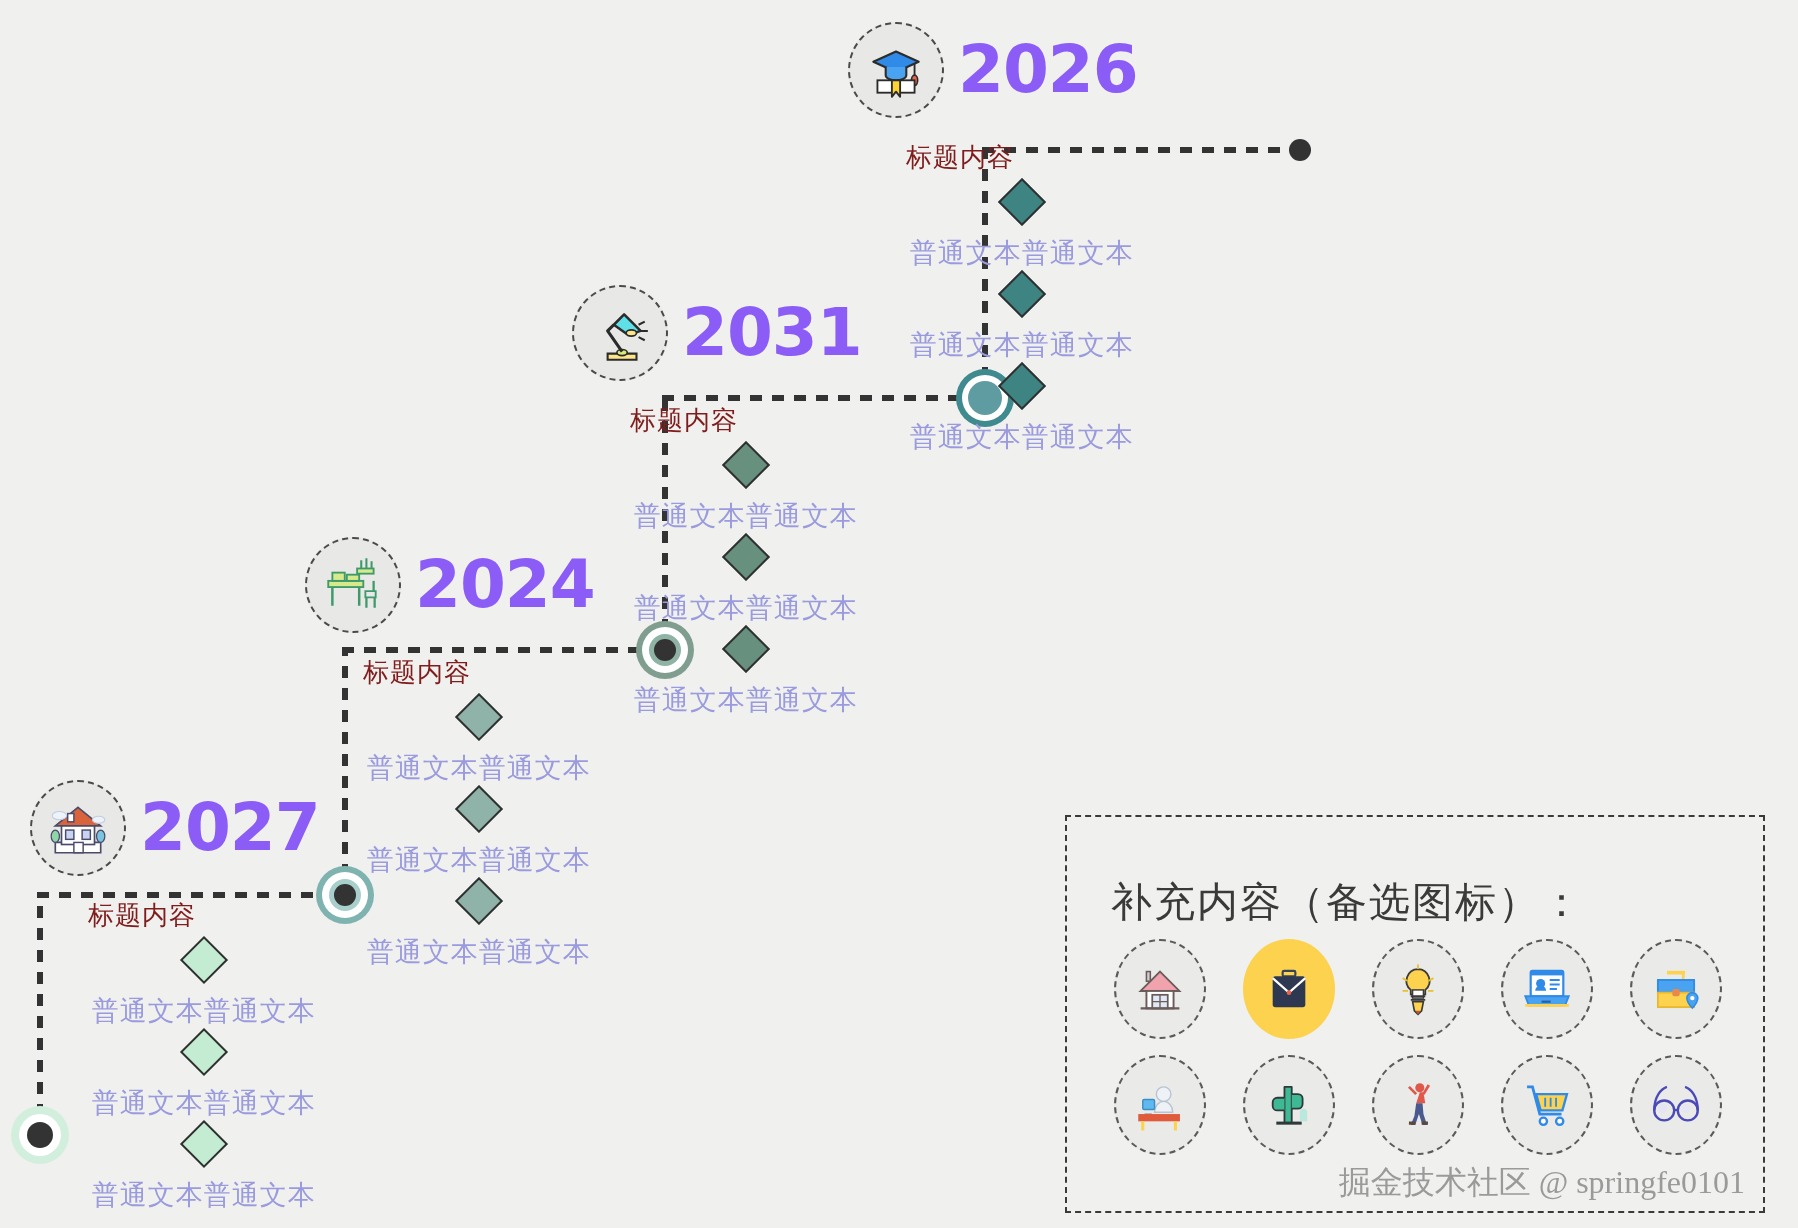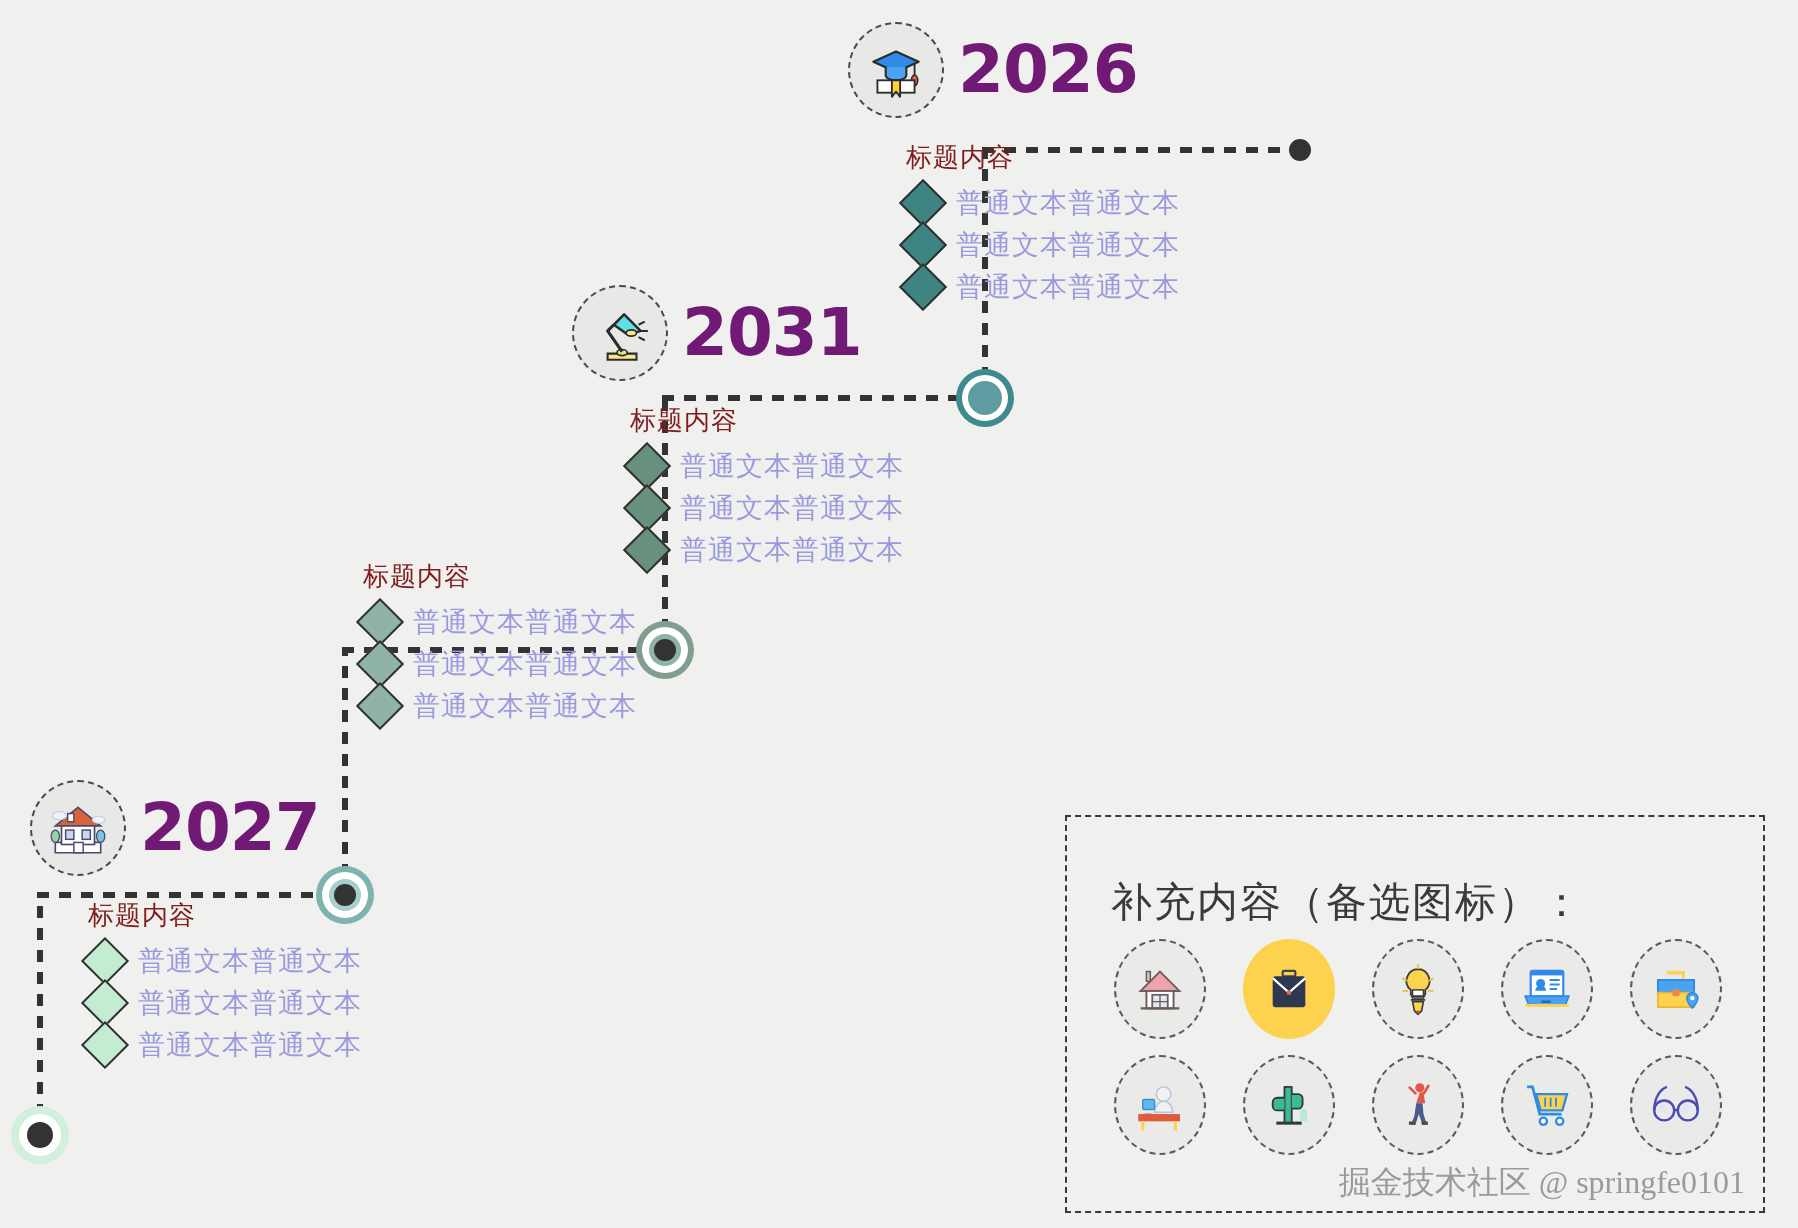--- a/index.html
+++ b/index.html
@@ -28,33 +28,33 @@
     box-sizing:border-box;
     flex:none;
   }
   .icon-bubble svg{display:block;}
   .year-label{
     font-family:"DejaVu Sans","Liberation Sans",sans-serif;
     font-weight:bold;
     font-size:66px;
     letter-spacing:-1px;
     line-height:1;
-    color:#701a75;
+    color:#8b5cf6;
     text-align:right;
   }
 
   
   .ms-body{margin-top:22px;padding-left:58px;}
   .ms-title{
     font-size:26px;
     color:#7f1d1d;
     margin-bottom:10px;
     letter-spacing:1px;
   }
-  .bullet-row{display:flex;align-items:center;gap:16px;margin:6px 0;}
+  .bullet-row{display:flex;align-items:center;gap:16px;margin:6px 0;flex-direction:column;}
   .diamond{
     width:30px;height:30px;
     transform:rotate(45deg);
     border:2.5px solid #303030;
     flex:none;
   }
   .bullet-text{
     font-size:27px;
     color:#9a9ade;
     letter-spacing:1px;
@@ -202,20 +202,36 @@
         <div class="bullet-text">普通文本普通文本</div>
       </div>
       <div class="bullet-row">
         <div class="diamond" style="background:#c4ecd2;"></div>
         <div class="bullet-text">普通文本普通文本</div>
       </div>
     </div>
   </div>
 
   <div class="milestone" style="left:305px;top:537px;">
+    <div class="ms-head">
+      <div class="icon-bubble">
+        <svg width="66" height="66" viewBox="0 0 64 64">
+          <rect x="8" y="28" width="34" height="6" fill="#d7e98a" stroke="#3e9a6b" stroke-width="1.8"></rect>
+          <path d="M12 34 v18 M38 34 v18" stroke="#3e9a6b" stroke-width="2.4" fill="none"></path>
+          <rect x="12" y="20" width="12" height="8" fill="#d7e98a" stroke="#3e9a6b" stroke-width="1.8"></rect>
+          <rect x="26" y="22" width="12" height="6" fill="#d7e98a" stroke="#3e9a6b" stroke-width="1.8"></rect>
+          <rect x="36" y="16" width="16" height="5" fill="#d7e98a" stroke="#3e9a6b" stroke-width="1.8"></rect>
+          <path d="M40 8 v8 M45 6 v10 M50 9 v7" stroke="#3e9a6b" stroke-width="2" fill="none"></path>
+          <path d="M44 38 h10 v6 h-10z" fill="none" stroke="#3e9a6b" stroke-width="1.8"></path>
+          <path d="M45 44 v10 M53 44 v10" stroke="#3e9a6b" stroke-width="2.2" fill="none"></path>
+          <path d="M52 28 v10" stroke="#3e9a6b" stroke-width="2.2" fill="none"></path>
+        </svg>
+      </div>
+      <div class="year-label">2024</div>
+    </div>
     <div class="ms-body">
       <div class="ms-title">标题内容</div>
       <div class="bullet-row">
         <div class="diamond" style="background:#8fb3a8;"></div>
         <div class="bullet-text">普通文本普通文本</div>
       </div>
       <div class="bullet-row">
         <div class="diamond" style="background:#8fb3a8;"></div>
         <div class="bullet-text">普通文本普通文本</div>
       </div>

